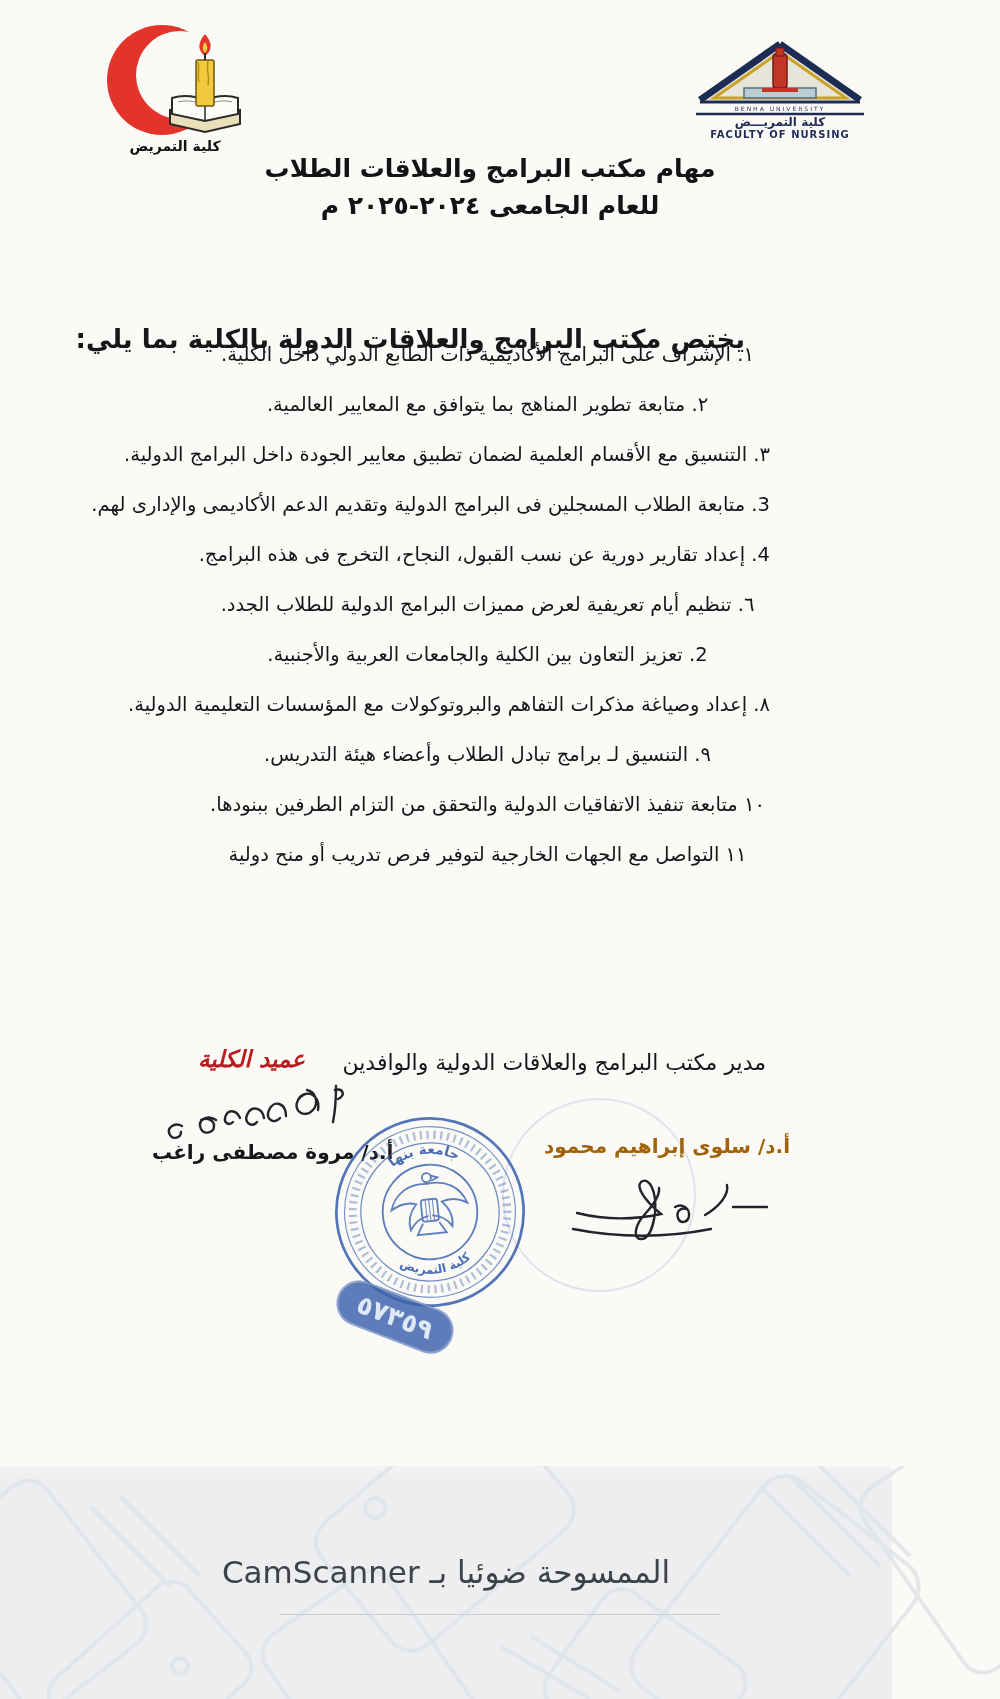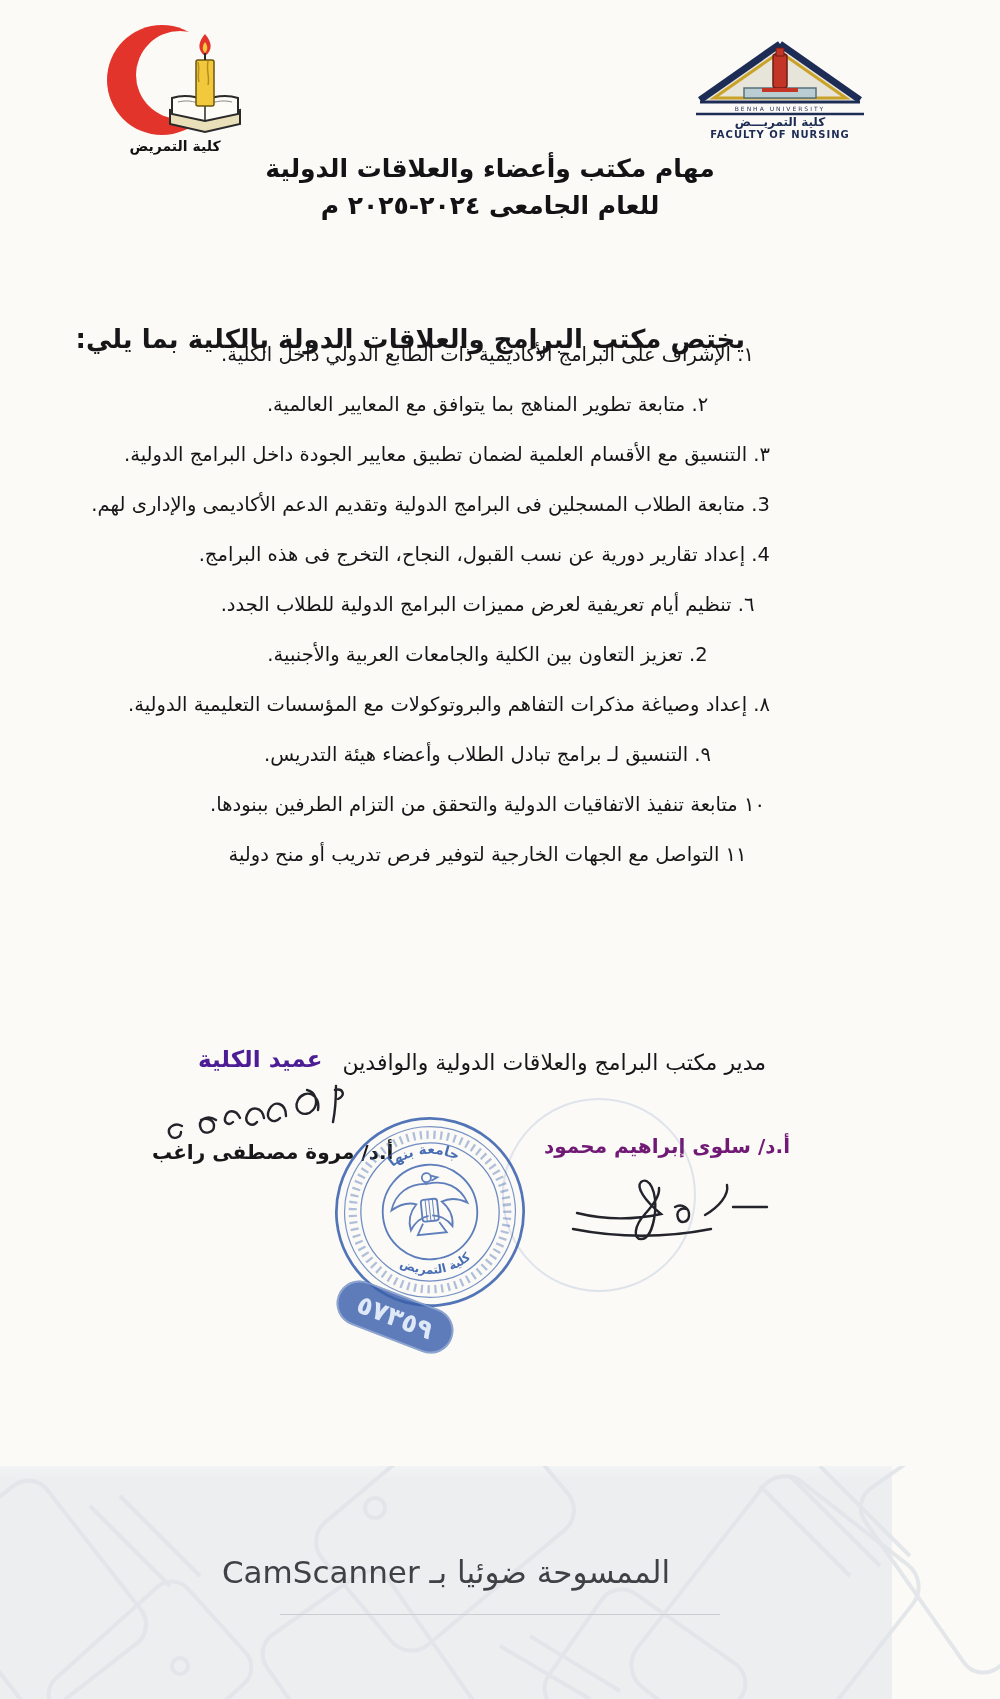--- a/index.html
+++ b/index.html
@@ -46,29 +46,29 @@
     white-space:nowrap;
   }
 
   
   .sig-director-title{
     position:absolute;top:1050px;right:234px;
     font-size:22px;font-weight:normal;color:#17171a;
   }
   .sig-dean-title{
     position:absolute;top:1046px;left:198px;
-    font-size:23px;font-weight:bold;color:#4c1d95;
+    font-size:23px;font-weight:bold;color:#b91c1c;font-style:italic;
   }
   .sig-dean-name{
     position:absolute;top:1140px;left:152px;
     font-size:20px;font-weight:bold;color:#17171a;
   }
   .sig-director-name{
     position:absolute;top:1134px;right:210px;
-    font-size:20px;font-weight:bold;color:#701a75;
+    font-size:20px;font-weight:bold;color:#a16207;
   }
   .scribble-dean{position:absolute;left:140px;top:1076px;}
   .scribble-director{position:absolute;left:565px;top:1163px;}
 
   
   .stamp{position:absolute;left:330px;top:1112px;width:200px;height:200px;transform:rotate(-6deg);}
   .ghost-stamp{
     position:absolute;left:502px;top:1098px;width:190px;height:190px;
     border:2.5px solid rgba(80,110,180,0.16);border-radius:50%;
   }
@@ -137,21 +137,21 @@
 
       <path d="M12 62 H172" stroke="#1c2c55" stroke-width="3"></path>
       <text x="92" y="71" text-anchor="middle" font-size="6" letter-spacing="2" fill="#1c2c55">BENHA UNIVERSITY</text>
       <path d="M8 74 H176" stroke="#1c2c55" stroke-width="2.5"></path>
       <text x="92" y="86" text-anchor="middle" font-size="12" font-weight="bold" fill="#1c2c55" direction="rtl">كلية التمريـــض</text>
       <text x="92" y="98" text-anchor="middle" font-size="10" font-weight="bold" letter-spacing="1" fill="#1c2c55">FACULTY OF NURSING</text>
     </svg>
   </div>
 
   <div class="title rtl">
-    <div>مهام مكتب وأعضاء والعلاقات الدولية</div>
+    <div>مهام مكتب البرامج والعلاقات الطلاب</div>
     <div>للعام الجامعى ٢٠٢٤‏-‏٢٠٢٥ م</div>
   </div>
 
   <div class="intro rtl">يختص مكتب البرامج والعلاقات الدولة بالكلية بما يلي:</div>
 
   <div class="duties">
     <div class="duty">١. الإشراف على البرامج الأكاديمية ذات الطابع الدولي داخل الكلية.</div>
     <div class="duty">٢. متابعة تطوير المناهج بما يتوافق مع المعايير العالمية.</div>
     <div class="duty">٣. التنسيق مع الأقسام العلمية لضمان تطبيق معايير الجودة داخل البرامج الدولية.</div>
     <div class="duty">3. متابعة الطلاب المسجلين فى البرامج الدولية وتقديم الدعم الأكاديمى والإدارى لهم.</div>

